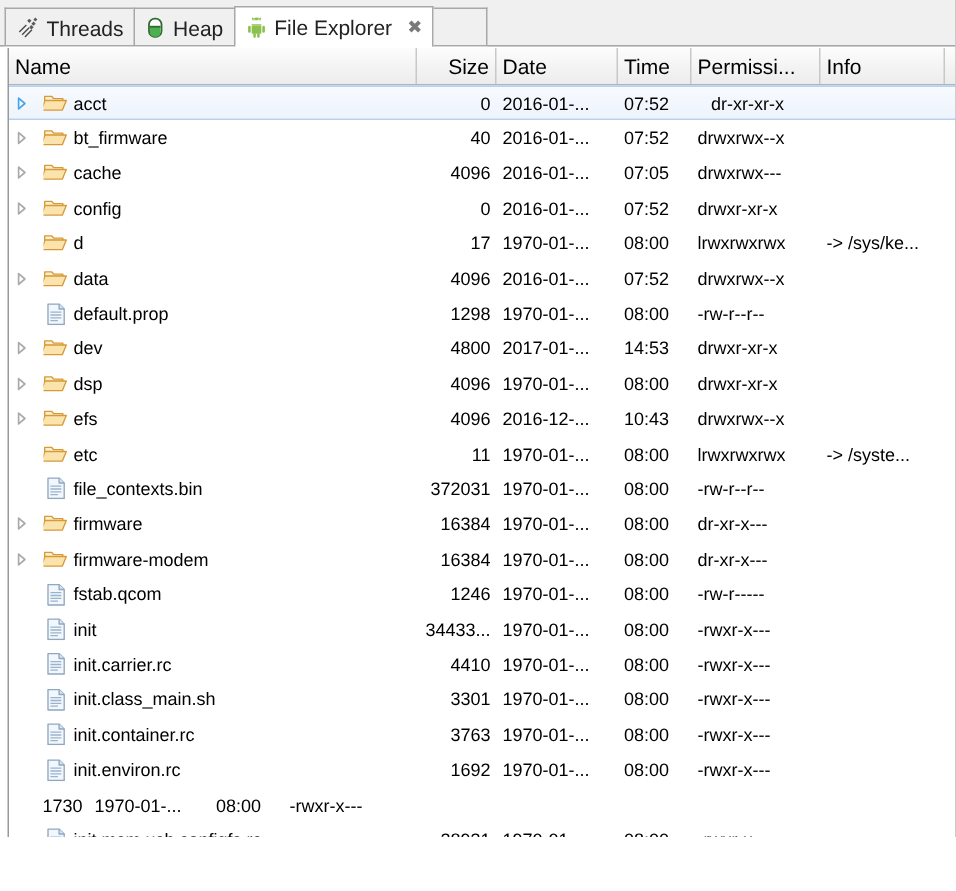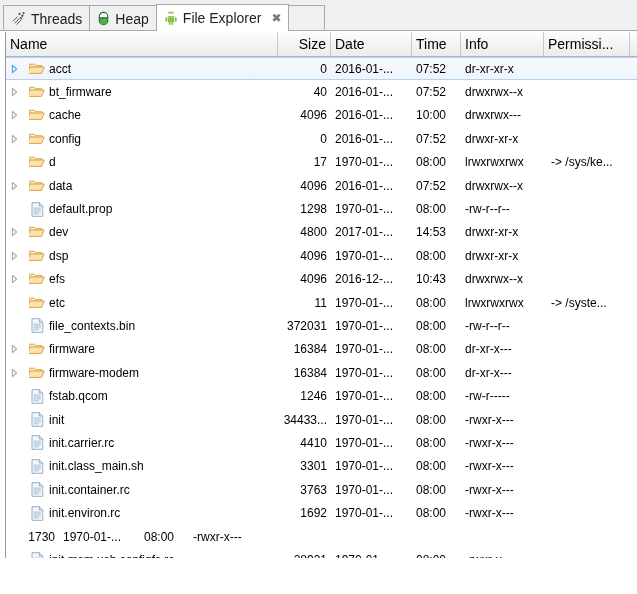--- a/index.html
+++ b/index.html
@@ -286,22 +286,22 @@
   </div>
 
   <div class="panel">
     <div class="panel-inner">
 
       <div class="hdr" id="hdr-host">
           <div class="hdr-cell" style="width: 272px; min-width: 272px;">Name</div>
           <div class="hdr-cell num" style="width: 53px; min-width: 53px;">Size</div>
           <div class="hdr-cell" style="width: 81px; min-width: 81px;">Date</div>
           <div class="hdr-cell" style="width: 49px; min-width: 49px;">Time</div>
+          <div class="hdr-cell" style="width: 86px; min-width: 86px;">Permissi...</div>
           <div class="hdr-cell" style="width: 83px; min-width: 83px;">Info</div>
-          <div class="hdr-cell" style="width: 86px; min-width: 86px;">Permissi...</div>
         </div>
 
       <div class="rows" id="rows-host">
           <div class="row selected">
             <div class="cell name" style="width: 272px; min-width: 272px;">
               <span class="twisty">
                 <svg width="9" height="10" viewBox="0 0 9 10" xmlns="http://www.w3.org/2000/svg">
                   <path d="M2.4 1.4 L6.6 5 L2.4 8.6 Z" fill="none" stroke="#4aa3e8" stroke-width="1.1" stroke-linejoin="round"></path>
                 </svg>
               </span>
@@ -316,21 +316,21 @@
             </div>
             <div class="cell num" style="width: 53px; min-width: 53px;">
               <span>0</span>
             </div>
             <div class="cell" style="width: 81px; min-width: 81px;">
               <span>2016-01-...</span>
             </div>
             <div class="cell" style="width: 49px; min-width: 49px;">
               <span>07:52</span>
             </div>
-            <div class="cell" style="width: 86px; min-width: 86px;">
+            <div class="cell" style="width: 86px; min-width: 86px; margin-left: 9px;">
               <span>dr-xr-xr-x</span>
             </div>
             <div class="cell" style="width: 83px; min-width: 83px;">
               <span></span>
             </div>
           </div>
           <div class="row">
             <div class="cell name" style="width: 272px; min-width: 272px;">
               <span class="twisty">
                 <svg width="9" height="10" viewBox="0 0 9 10" xmlns="http://www.w3.org/2000/svg">
@@ -378,21 +378,21 @@
               </span>
               <span class="nm-text">cache</span>
             </div>
             <div class="cell num" style="width: 53px; min-width: 53px;">
               <span>4096</span>
             </div>
             <div class="cell" style="width: 81px; min-width: 81px;">
               <span>2016-01-...</span>
             </div>
             <div class="cell" style="width: 49px; min-width: 49px;">
-              <span>10:00</span>
+              <span>07:05</span>
             </div>
             <div class="cell" style="width: 86px; min-width: 86px;">
               <span>drwxrwx---</span>
             </div>
             <div class="cell" style="width: 83px; min-width: 83px;">
               <span></span>
             </div>
           </div>
           <div class="row">
             <div class="cell name" style="width: 272px; min-width: 272px;">

